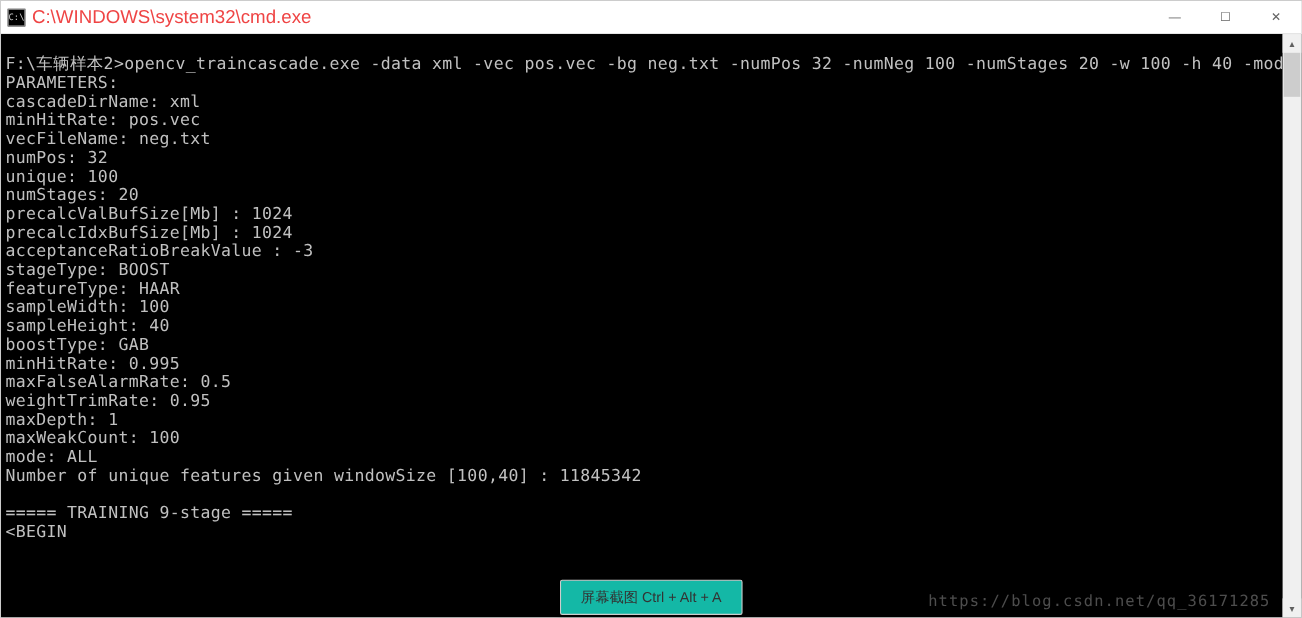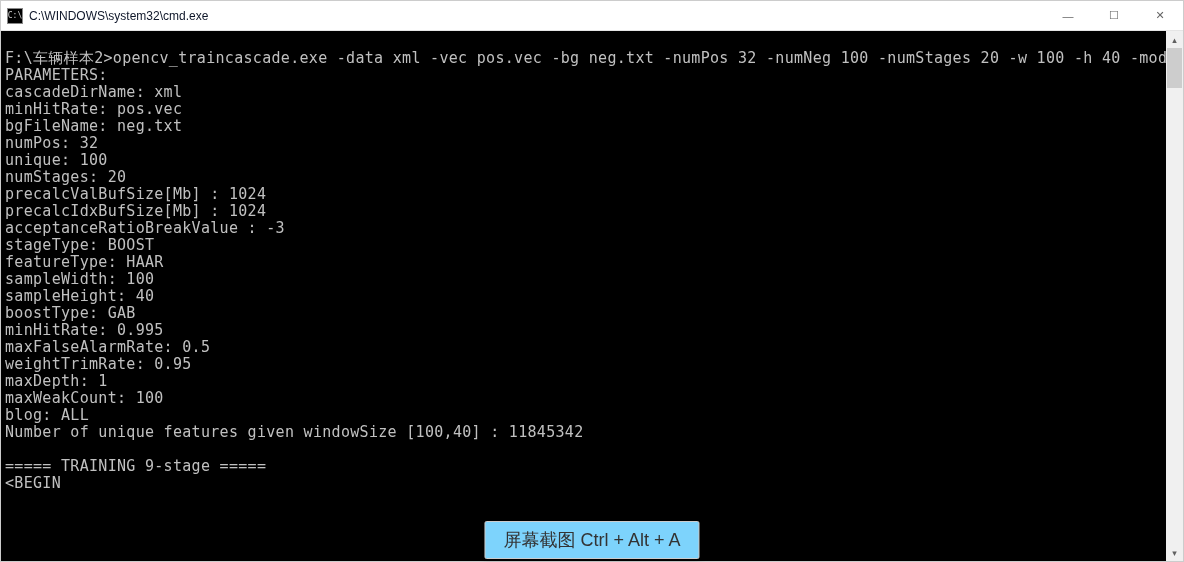--- a/index.html
+++ b/index.html
@@ -37,22 +37,22 @@
       border: 1px solid #888;
       margin-right: 6px;
       display: flex;
       align-items: center;
       justify-content: center;
       font-size: 8px;
       color: #ccc;
       font-family: monospace;
     }
     .titlebar-text {
-      font-size: 12px;
-      color: #0f172a;
+      font-size: 17px;
+      color: #ef4444;
       flex: 1;
     }
     .window-controls {
       display: flex;
       height: 100%;
     }
     .win-btn {
       width: 46px;
       height: 100%;
       display: flex;
@@ -104,24 +104,24 @@
       width: 15px;
       left: 1px;
       height: 40px;
       background: #cdcdcd;
     }
     .screenshot-tooltip {
       position: absolute;
       bottom: 3px;
       left: 50%;
       transform: translateX(-50%);
-      background: #7dd3fc;
+      background: #14b8a6;
       border: 1px solid #ccc;
       padding: 6px 18px;
-      font-size: 18px;
+      font-size: 13px;
       color: #333;
       box-shadow: 0 2px 6px rgba(0,0,0,0.15);
       border-radius: 2px;
     }
     .watermark {
       position: absolute;
       bottom: 6px;
       right: 28px;
       color: rgba(170,170,170,0.45);
       font-family: monospace;
@@ -142,45 +142,46 @@
       <div class="win-btn close">✕</div>
     </div>
   </div>
 
   <div class="terminal-container">
     <div class="terminal"><span></span>
 <span class="prompt-path">F:\车辆样本2&gt;opencv_traincascade.exe -data xml -vec pos.vec -bg neg.txt -numPos 32 -numNeg 100 -numStages 20 -w 100 -h 40 -mode ALL</span>
 <span>PARAMETERS:</span>
 <span>cascadeDirName: xml</span>
 <span>minHitRate: pos.vec</span>
-<span>bgFileName: neg.txt</span>
+<span>vecFileName: neg.txt</span>
 <span>numPos: 32</span>
 <span>unique: 100</span>
 <span>numStages: 20</span>
 <span>precalcValBufSize[Mb] : 1024</span>
 <span>precalcIdxBufSize[Mb] : 1024</span>
 <span>acceptanceRatioBreakValue : -3</span>
 <span>stageType: BOOST</span>
 <span>featureType: HAAR</span>
 <span>sampleWidth: 100</span>
 <span>sampleHeight: 40</span>
 <span>boostType: GAB</span>
 <span>minHitRate: 0.995</span>
 <span>maxFalseAlarmRate: 0.5</span>
 <span>weightTrimRate: 0.95</span>
 <span>maxDepth: 1</span>
 <span>maxWeakCount: 100</span>
-<span>blog: ALL</span>
+<span>mode: ALL</span>
 <span>Number of unique features given windowSize [100,40] : 11845342</span>
 <span></span>
 <span>===== TRAINING 9-stage =====</span>
 <span>&lt;BEGIN</span></div>
 
     <div class="scrollbar">
       <div class="scroll-arrow">▴</div>
       <div class="scroll-thumb"></div>
       <div class="scroll-arrow" style="position:absolute;bottom:0;">▾</div>
     </div>
 
+    <div class="watermark">https://blog.csdn.net/qq_36171285</div>
   </div>
 </div>
 
 <div class="screenshot-tooltip">屏幕截图 Ctrl + Alt + A</div>
 
 </body></html>

